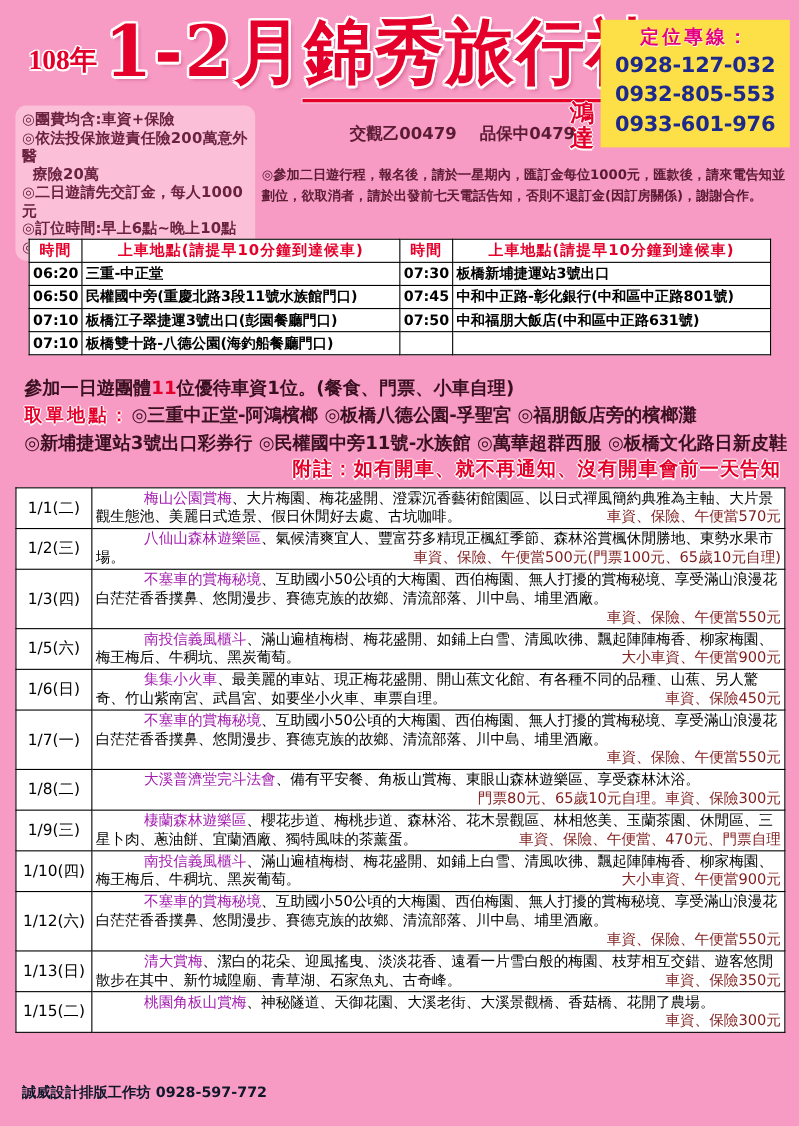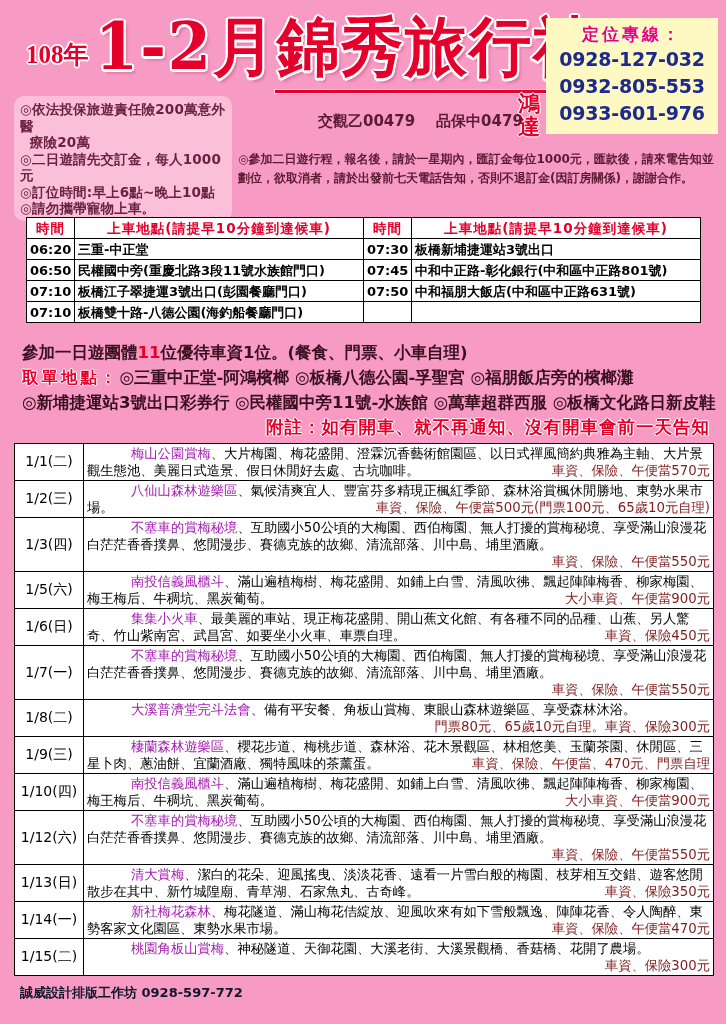--- a/index.html
+++ b/index.html
@@ -34,21 +34,21 @@
       2.2px 0 0 #fff,-2.2px 0 0 #fff,0 2.2px 0 #fff,0 -2.2px 0 #fff,
       1.8px 1.8px 0 #fff,-1.8px 1.8px 0 #fff,1.8px -1.8px 0 #fff,-1.8px -1.8px 0 #fff,
       3px 3px 3px rgba(150,20,60,.30);
     transform:scaleY(1.04);
     transform-origin:left top;
   }
 
   
   #phone-panel{
     position:absolute;right:8px;top:18px;width:172px;height:116px;
-    background:#fef9c3;
+    background:#fde047;
     box-sizing:border-box;
     padding:4px 0 0 0;
     text-align:center;
   }
   #phone-panel .hdr{
     color:#e4007f;font-weight:bold;font-size:17px;letter-spacing:3px;
     font-family:"DejaVu Sans","Liberation Sans",sans-serif;
     line-height:24px;
     text-shadow:0.6px 0.6px 0 #fff;
   }
@@ -191,20 +191,21 @@
 
   <div id="phone-panel">
     <div class="hdr">定位專線：</div>
     <div class="num">0928-127-032</div>
     <div class="num">0932-805-553</div>
     <div class="num">0933-601-976</div>
   </div>
 
   <div id="info-box">
     <ul>
+      <li>◎團費均含:車資+保險</li>
       <li>◎依法投保旅遊責任險200萬意外醫
   療險20萬</li>
       <li>◎二日遊請先交訂金，每人1000元</li>
       <li>◎訂位時間:早上6點~晚上10點</li>
       <li>◎請勿攜帶寵物上車。</li>
     </ul>
   </div>
 
   <div id="licence">交觀乙00479    品保中0479</div>
   <div id="notes">◎參加二日遊行程，報名後，請於一星期內，匯訂金每位1000元，匯款後，請來電告知並劃位，欲取消者，請於出發前七天電話告知，否則不退訂金(因訂房關係)，謝謝合作。</div>
@@ -306,24 +307,20 @@
         </tr>
         <tr>
           <td class="date">1/12(六)</td>
           <td class="desc"><span class="hl">不塞車的賞梅秘境</span><span>、互助國小50公頃的大梅園、西伯梅園、無人打擾的賞梅秘境、享受滿山浪漫花白茫茫香香撲鼻、悠閒漫步、賽德克族的故鄉、清流部落、川中島、埔里酒廠。</span><span class="price">車資、保險、午便當550元</span></td>
         </tr>
         <tr>
           <td class="date">1/13(日)</td>
           <td class="desc"><span class="hl">清大賞梅</span><span>、潔白的花朵、迎風搖曳、淡淡花香、遠看一片雪白般的梅園、枝芽相互交錯、遊客悠閒散步在其中、新竹城隍廟、青草湖、石家魚丸、古奇峰。</span><br><span style="display: block; text-align: right; margin-top: -17px;"><span class="price inline">車資、保險350元</span></span></td>
         </tr>
         <tr>
-          <td class="date">1/14(一)</td>
-          <td class="desc"><span class="hl">新社梅花森林</span><span>、梅花隧道、滿山梅花佶綻放、迎風吹來有如下雪般飄逸、陣陣花香、令人陶醉、東勢客家文化園區、東勢水果市場。</span><br><span style="display: block; text-align: right; margin-top: -17px;"><span class="price inline">車資、保險、午便當470元</span></span></td>
-        </tr>
-        <tr>
           <td class="date">1/15(二)</td>
           <td class="desc"><span class="hl">桃園角板山賞梅</span><span>、神秘隧道、天御花園、大溪老街、大溪景觀橋、香菇橋、花開了農場。</span><span class="price">車資、保險300元</span></td>
         </tr>
       </tbody>
   </table>
 </div>
 
 <div id="footer">誠威設計排版工作坊 0928-597-772</div>
 
 </body></html>

